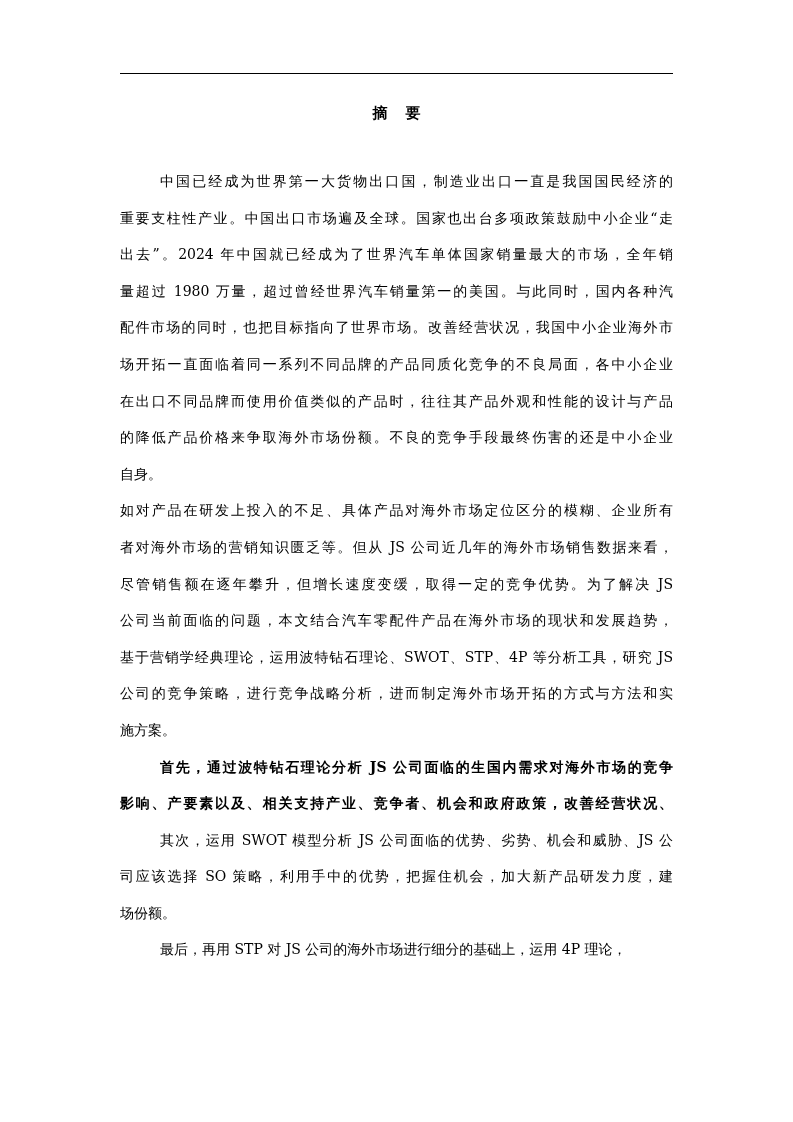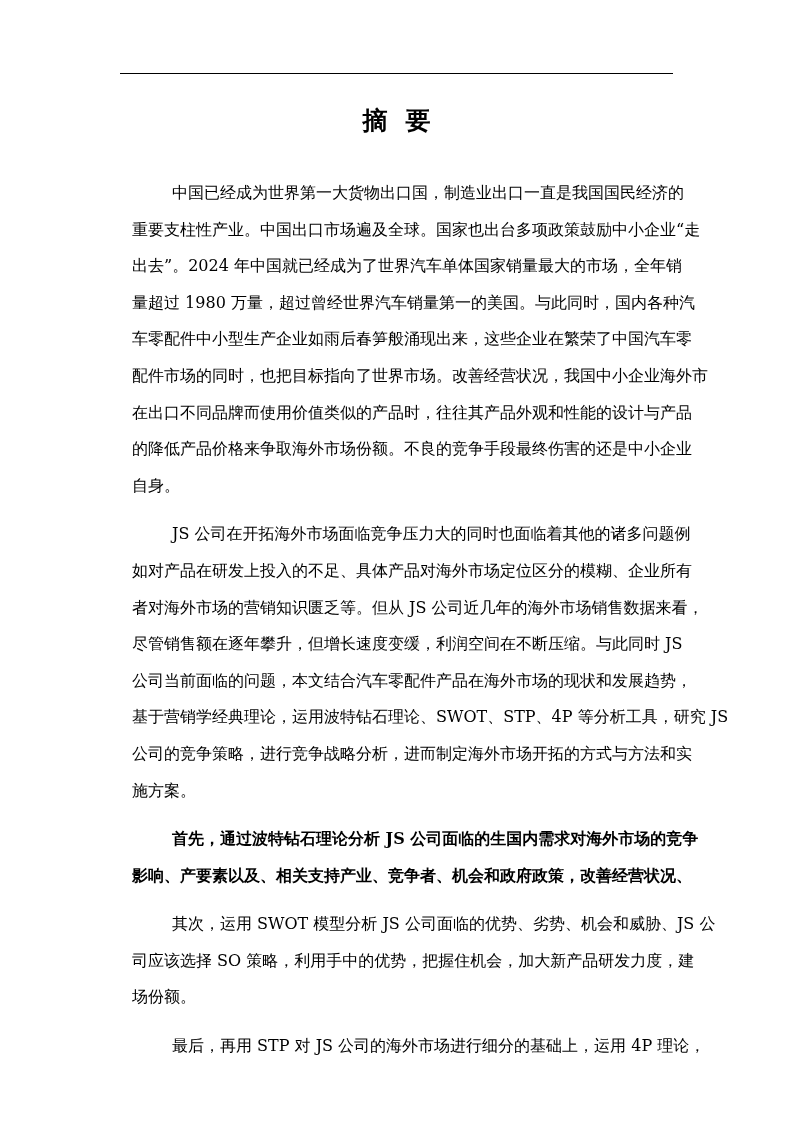--- a/index.html
+++ b/index.html
@@ -1,53 +1,52 @@
 <!DOCTYPE html>
 <html><head>
   <meta charset="utf-8">
   <style>
     html, body { margin: 0; padding: 0; background: #ffffff; }
     body { width: 793px; height: 1122px; position: relative; overflow: hidden;
            font-family: "DejaVu Serif", "Liberation Serif", serif; color: #000; }
     .header-rule { position: absolute; left: 120px; top: 73px; width: 553px; height: 0;
                    border-top: 1.3px solid #000; }
     .title { position: absolute; left: 0; width: 793px; top: 104px; text-align: center;
-             font-family: "DejaVu Sans", sans-serif; font-weight: bold; font-size: 25px;
+             font-family: "DejaVu Sans", sans-serif; font-weight: bold; font-size: 15px;
              letter-spacing: 18px; text-indent: 18px; }
     .body { position: absolute; left: 120px; top: 163px; width: 553px; }
-    .para { margin: 12px; font-size: 16px; line-height: 36.6px; text-align: justify;
+    .para { margin: 0; font-size: 14px; line-height: 36.6px; text-align: justify;
             text-indent: 2em; }
     .line { display: block; text-align: justify; text-align-last: justify; white-space: nowrap; height: 36.6px; }
     .line.last { text-align-last: left; }
     .line.indent { padding-left: 40px; }
   </style>
 </head>
 <body>
 
 <div class="header-rule"></div>
 
 <div class="title">摘要</div>
 
 <div class="body">
   <div class="para" id="p0" style="text-indent: 0px;">
       <span class="line indent">中国已经成为世界第一大货物出口国，制造业出口一直是我国国民经济的</span>
       <span class="line">重要支柱性产业。中国出口市场遍及全球。国家也出台多项政策鼓励中小企业“走</span>
       <span class="line">出去”。2024 年中国就已经成为了世界汽车单体国家销量最大的市场，全年销</span>
       <span class="line">量超过 1980 万量，超过曾经世界汽车销量第一的美国。与此同时，国内各种汽</span>
-      <span class="line">车零配件中小型生产企业如雨后春笋般涌现出来，这些企业在繁荣了中国汽车零</span>
       <span class="line">配件市场的同时，也把目标指向了世界市场。改善经营状况，我国中小企业海外市</span>
+      <span class="line">场开拓一直面临着同一系列不同品牌的产品同质化竞争的不良局面，各中小企业</span>
       <span class="line">在出口不同品牌而使用价值类似的产品时，往往其产品外观和性能的设计与产品</span>
       <span class="line">的降低产品价格来争取海外市场份额。不良的竞争手段最终伤害的还是中小企业</span>
       <span class="line last">自身。</span>
     </div>
   <div class="para" id="p1" style="text-indent: 0px;">
-      <span class="line indent">JS 公司在开拓海外市场面临竞争压力大的同时也面临着其他的诸多问题例</span>
       <span class="line">如对产品在研发上投入的不足、具体产品对海外市场定位区分的模糊、企业所有</span>
       <span class="line">者对海外市场的营销知识匮乏等。但从 JS 公司近几年的海外市场销售数据来看，</span>
-      <span class="line">尽管销售额在逐年攀升，但增长速度变缓，利润空间在不断压缩。与此同时 JS</span>
+      <span class="line">尽管销售额在逐年攀升，但增长速度变缓，取得一定的竞争优势。为了解决 JS</span>
       <span class="line">公司当前面临的问题，本文结合汽车零配件产品在海外市场的现状和发展趋势，</span>
       <span class="line">基于营销学经典理论，运用波特钻石理论、SWOT、STP、4P 等分析工具，研究 JS</span>
       <span class="line">公司的竞争策略，进行竞争战略分析，进而制定海外市场开拓的方式与方法和实</span>
       <span class="line last">施方案。</span>
     </div>
   <div class="para" id="p2" style="text-indent: 0px; font-weight: bold;">
       <span class="line indent">首先，通过波特钻石理论分析 JS 公司面临的生国内需求对海外市场的竞争</span>
       <span class="line">影响、产要素以及、相关支持产业、竞争者、机会和政府政策，改善经营状况、</span>
     </div>
   <div class="para" id="p3" style="text-indent: 0px;">

